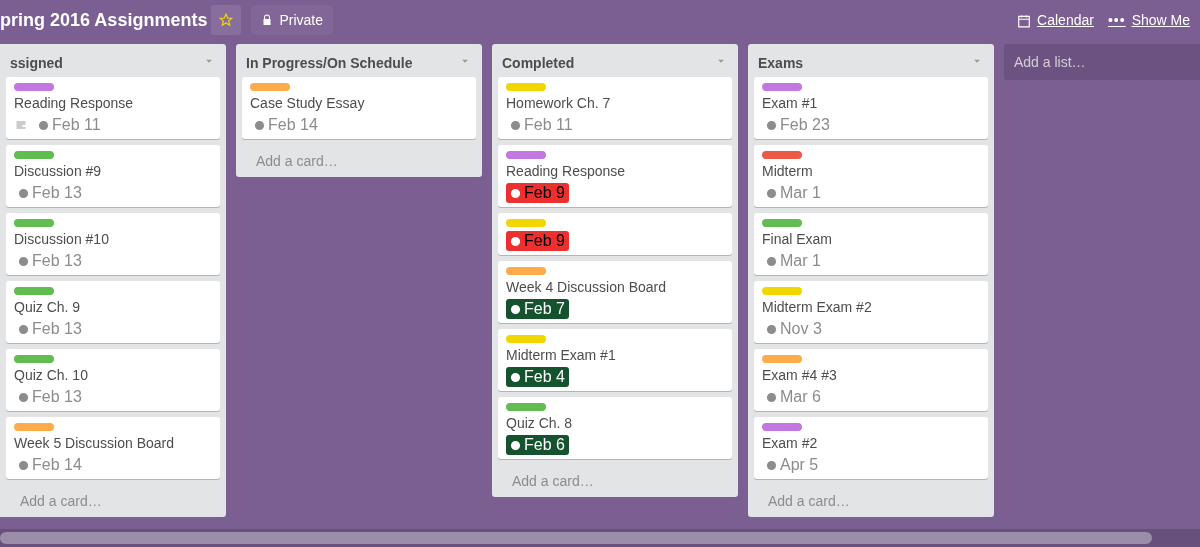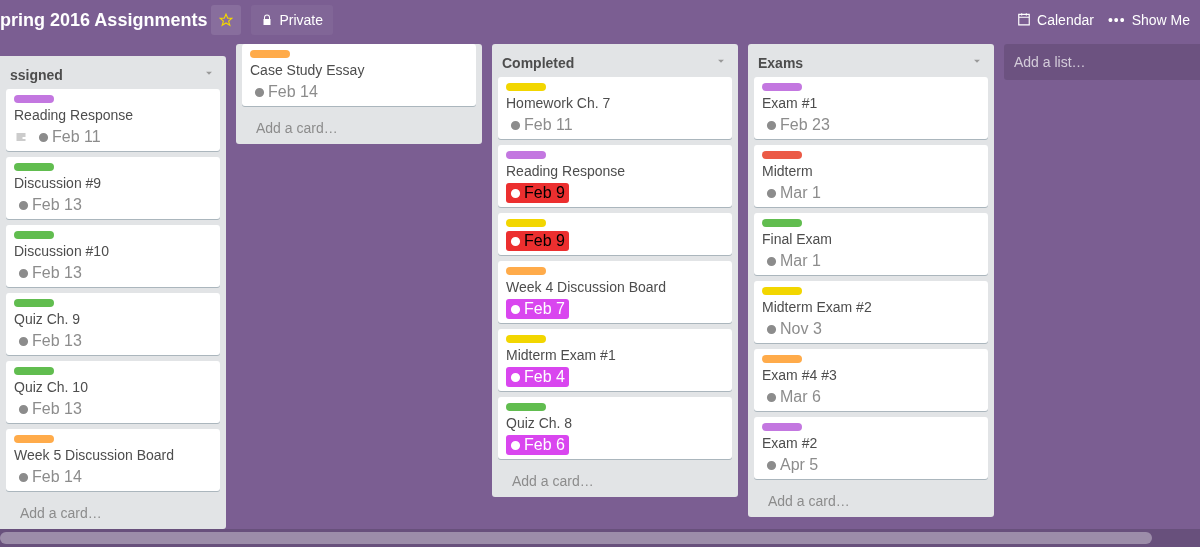--- a/index.html
+++ b/index.html
@@ -38,22 +38,22 @@
   .priv-btn {
     display:flex; align-items:center;
     padding: 0 10px; height:30px;
     background: rgba(255,255,255,0.05);
     border-radius:3px; cursor:pointer;
     color:#fff; font-size:14px;
   }
   .priv-btn svg { width:12px;height:12px; fill:#fff; margin-right:6px;}
   .header-spacer { flex:1; }
   .calendar-link, .menu-link {
-    display:flex; align-items:flex-start;
-    color:#fff; 
+    display:flex; align-items:flex-end;
+    color:#fff; text-decoration: underline;
     cursor:pointer; margin-left:14px; font-size:14px;
   }
   .calendar-link svg { width:14px;height:14px; fill:#fff; margin-right:6px;}
   .menu-ellipsis { margin-right:6px; letter-spacing:1px; }
 
   .board-canvas {
     display:flex;
     align-items:flex-start;
     padding: 4px 0 0 0;
     overflow-x:hidden;
@@ -64,21 +64,21 @@
     width:246px;
     min-width:246px;
     border-radius:3px;
     margin: 0 5px;
     display:flex; flex-direction:column;
     max-height: 100%;
   }
   .list.first-cut {
     width:226px; min-width:226px;
     margin-left:0;
-    border-top-left-radius:0; border-bottom-left-radius:0;margin-top:12px;
+    border-top-left-radius:0; border-bottom-left-radius:0;
   }
   .list-header {
     display:flex; align-items:center;
     padding: 10px 10px 6px 10px;
     font-weight:700; color:#4d4d4d;
     cursor:pointer;
   }
   .list-header .spacer { flex:1; }
   .list-menu-icon svg { width:14px;height:14px; fill:#999; }
   .cards { padding: 0 6px; overflow-y:auto; }
@@ -104,21 +104,21 @@
   .badges { display:flex; align-items:center; gap:6px; }
   .desc-badge svg { width:14px;height:12px; fill:#999; display:block;}
   .date-badge {
     display:flex; align-items:center;
     font-size:16px; color:#8c8c8c;
     border-radius:3px; padding:1px 4px;
   }
   .date-badge svg { width:11px;height:11px; fill:#8c8c8c; margin-right:3px;}
   .date-badge.overdue { background:#ec2f2f; color:#000000;}
   .date-badge.overdue svg{ fill:#fff;}
-  .date-badge.warn { background:#d946ef; color:#fff;justify-content:flex-end;}
+  .date-badge.warn { background:#14532d; color:#fff;justify-content:flex-end;}
   .date-badge.warn svg{ fill:#fff;}
   .add-card {
     padding: 8px 20px;
     color:#8c8c8c; cursor:pointer;
     border-bottom-left-radius:3px; border-bottom-right-radius:3px;
   }
   .add-list {
     width:230px; min-width:230px;
     margin-left:5px;
     background: rgba(0,0,0,0.12);
@@ -263,20 +263,27 @@
                 <path d="M12 2a10 10 0 100 20 10 10 0 000-20zm1 10V6h-2v8h6v-2h-4z"></path>
               </svg>
               <span>Feb 14</span>
             </span>
           </div>
         </div>
       </div>
       <div class="add-card">Add a card…</div>
     </div>
     <div class="list">
+      <div class="list-header">
+        <span>In Progress/On Schedule</span>
+        <span class="spacer"></span>
+        <span class="list-menu-icon"><svg viewBox="0 0 24 24">
+            <path d="M7 10l5 5 5-5z"></path>
+          </svg></span>
+      </div>
       <div class="cards">
         <div class="card">
       <div class="label-row">
             <span class="label orange"></span>
           </div>
       <div class="card-title">Case Study Essay</div>
       <div class="badges">
             <span class="date-badge ">
               <svg viewBox="0 0 24 24">
                 <path d="M12 2a10 10 0 100 20 10 10 0 000-20zm1 10V6h-2v8h6v-2h-4z"></path>

